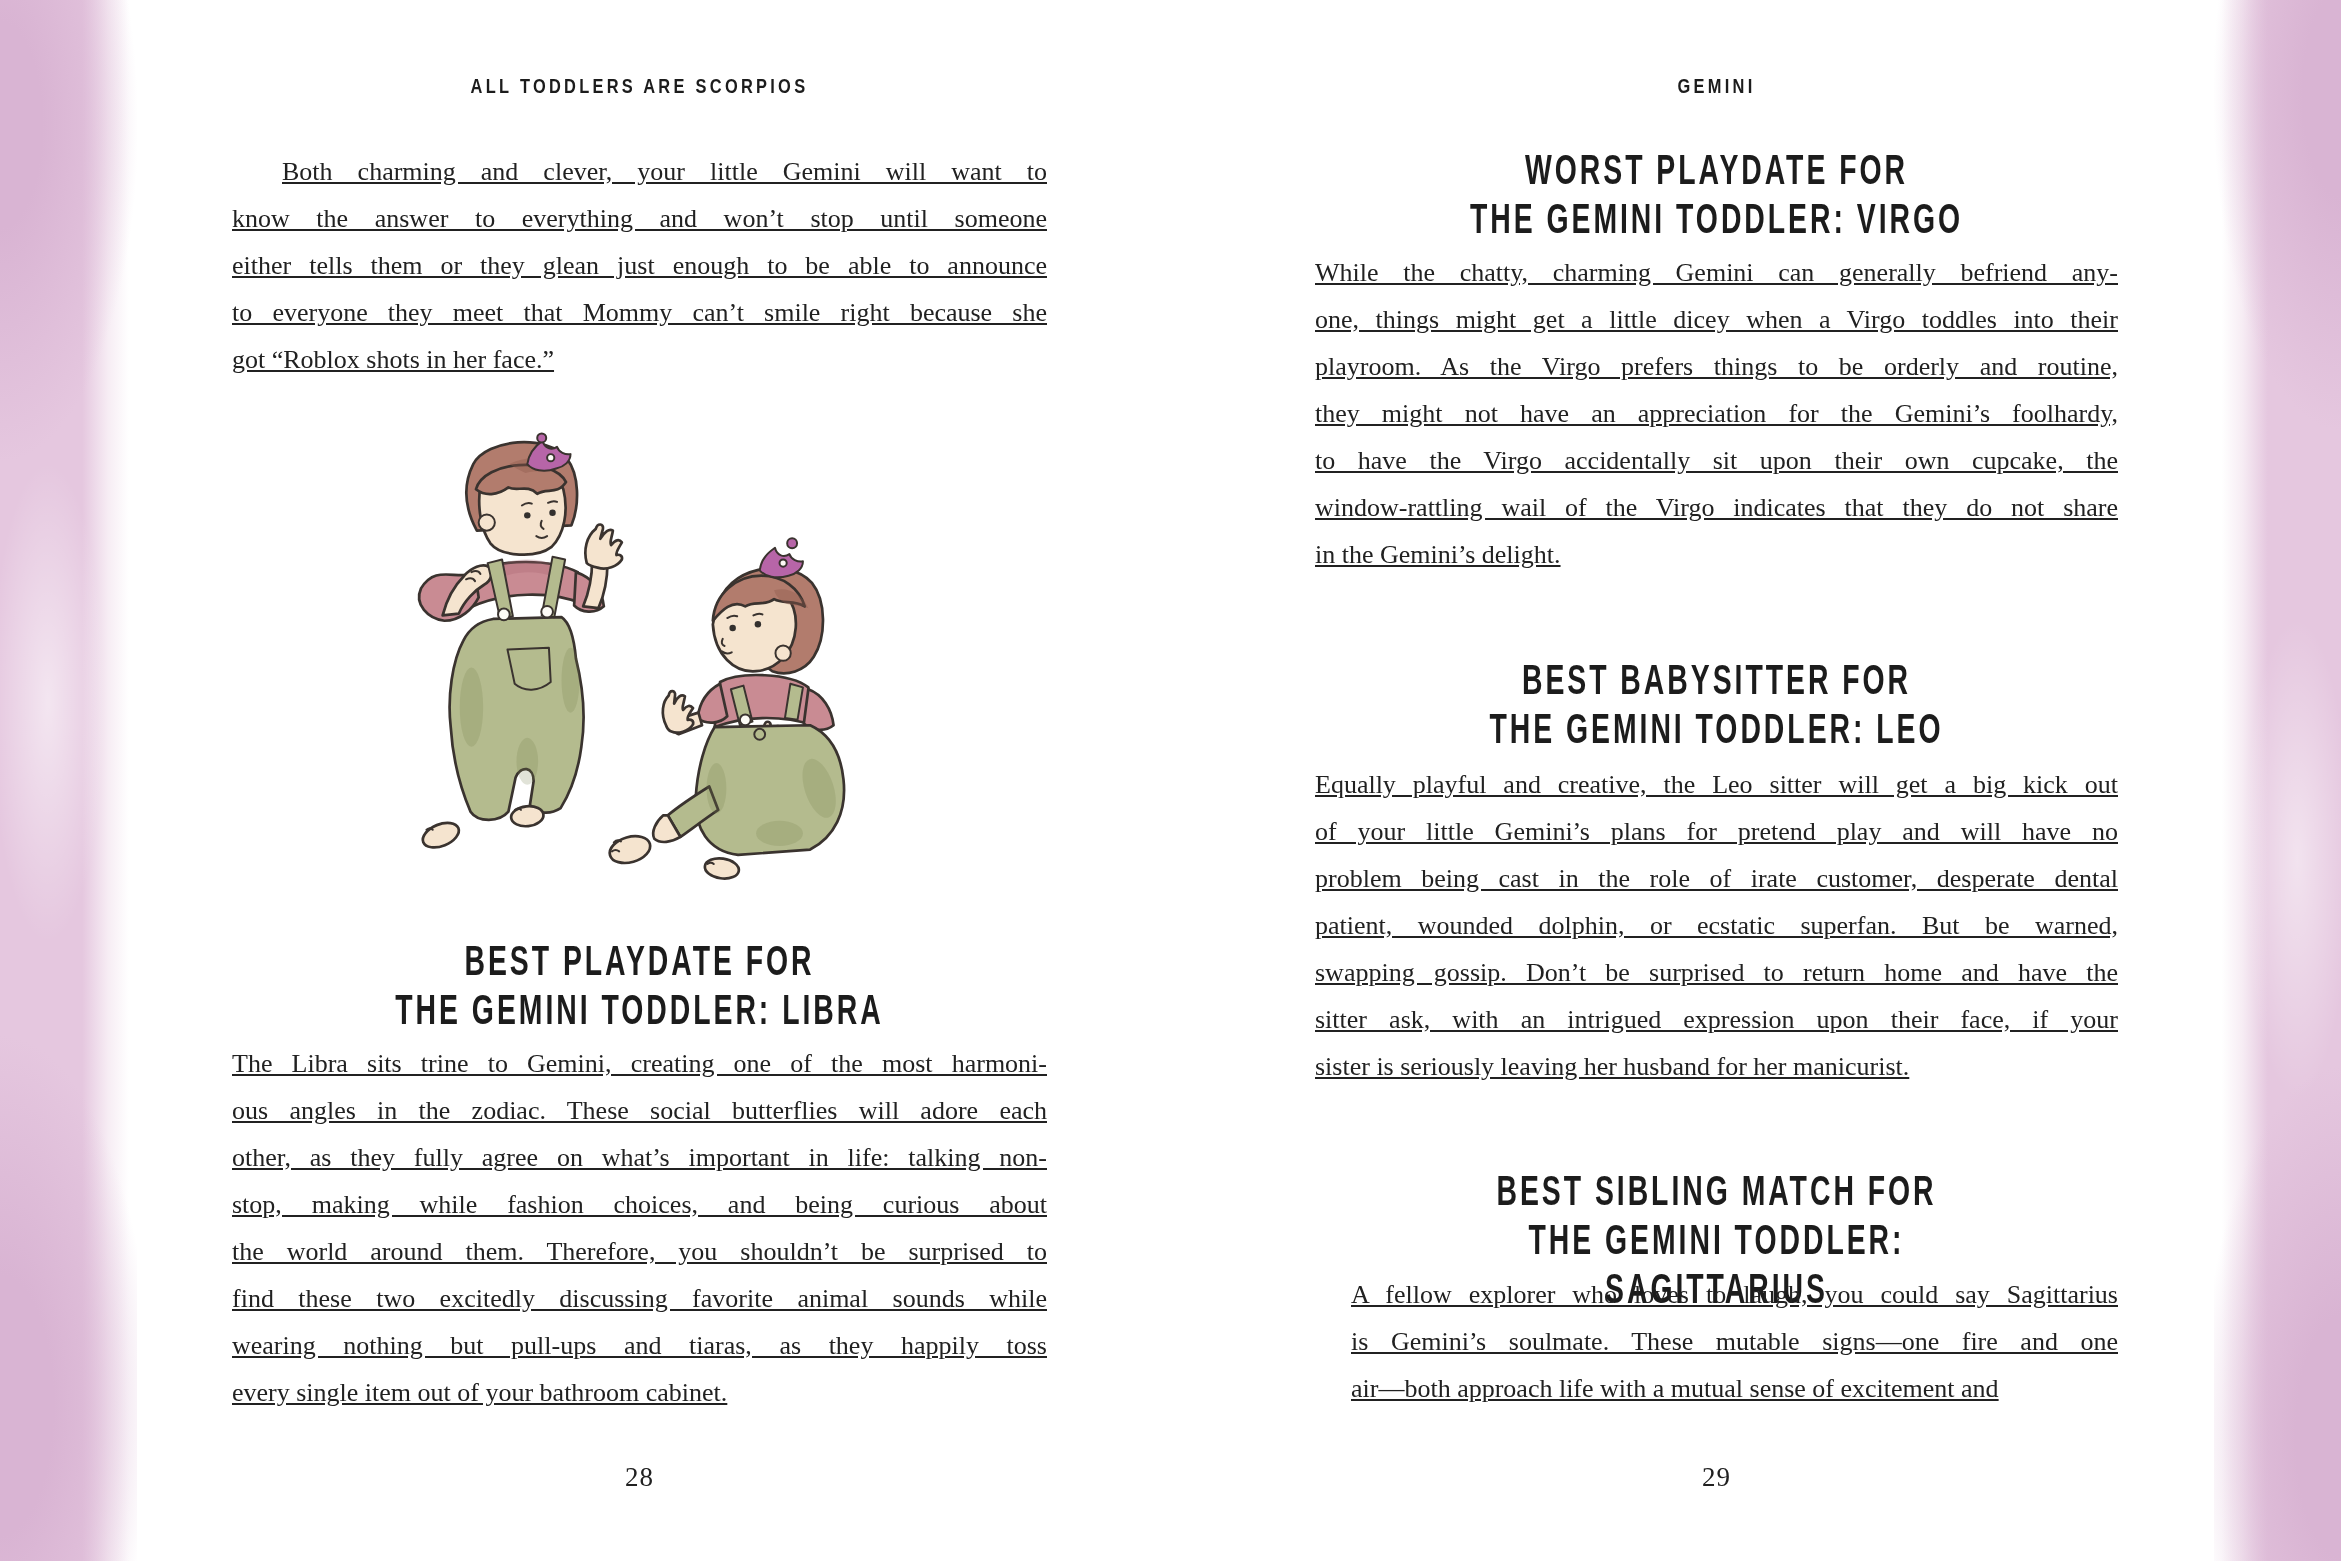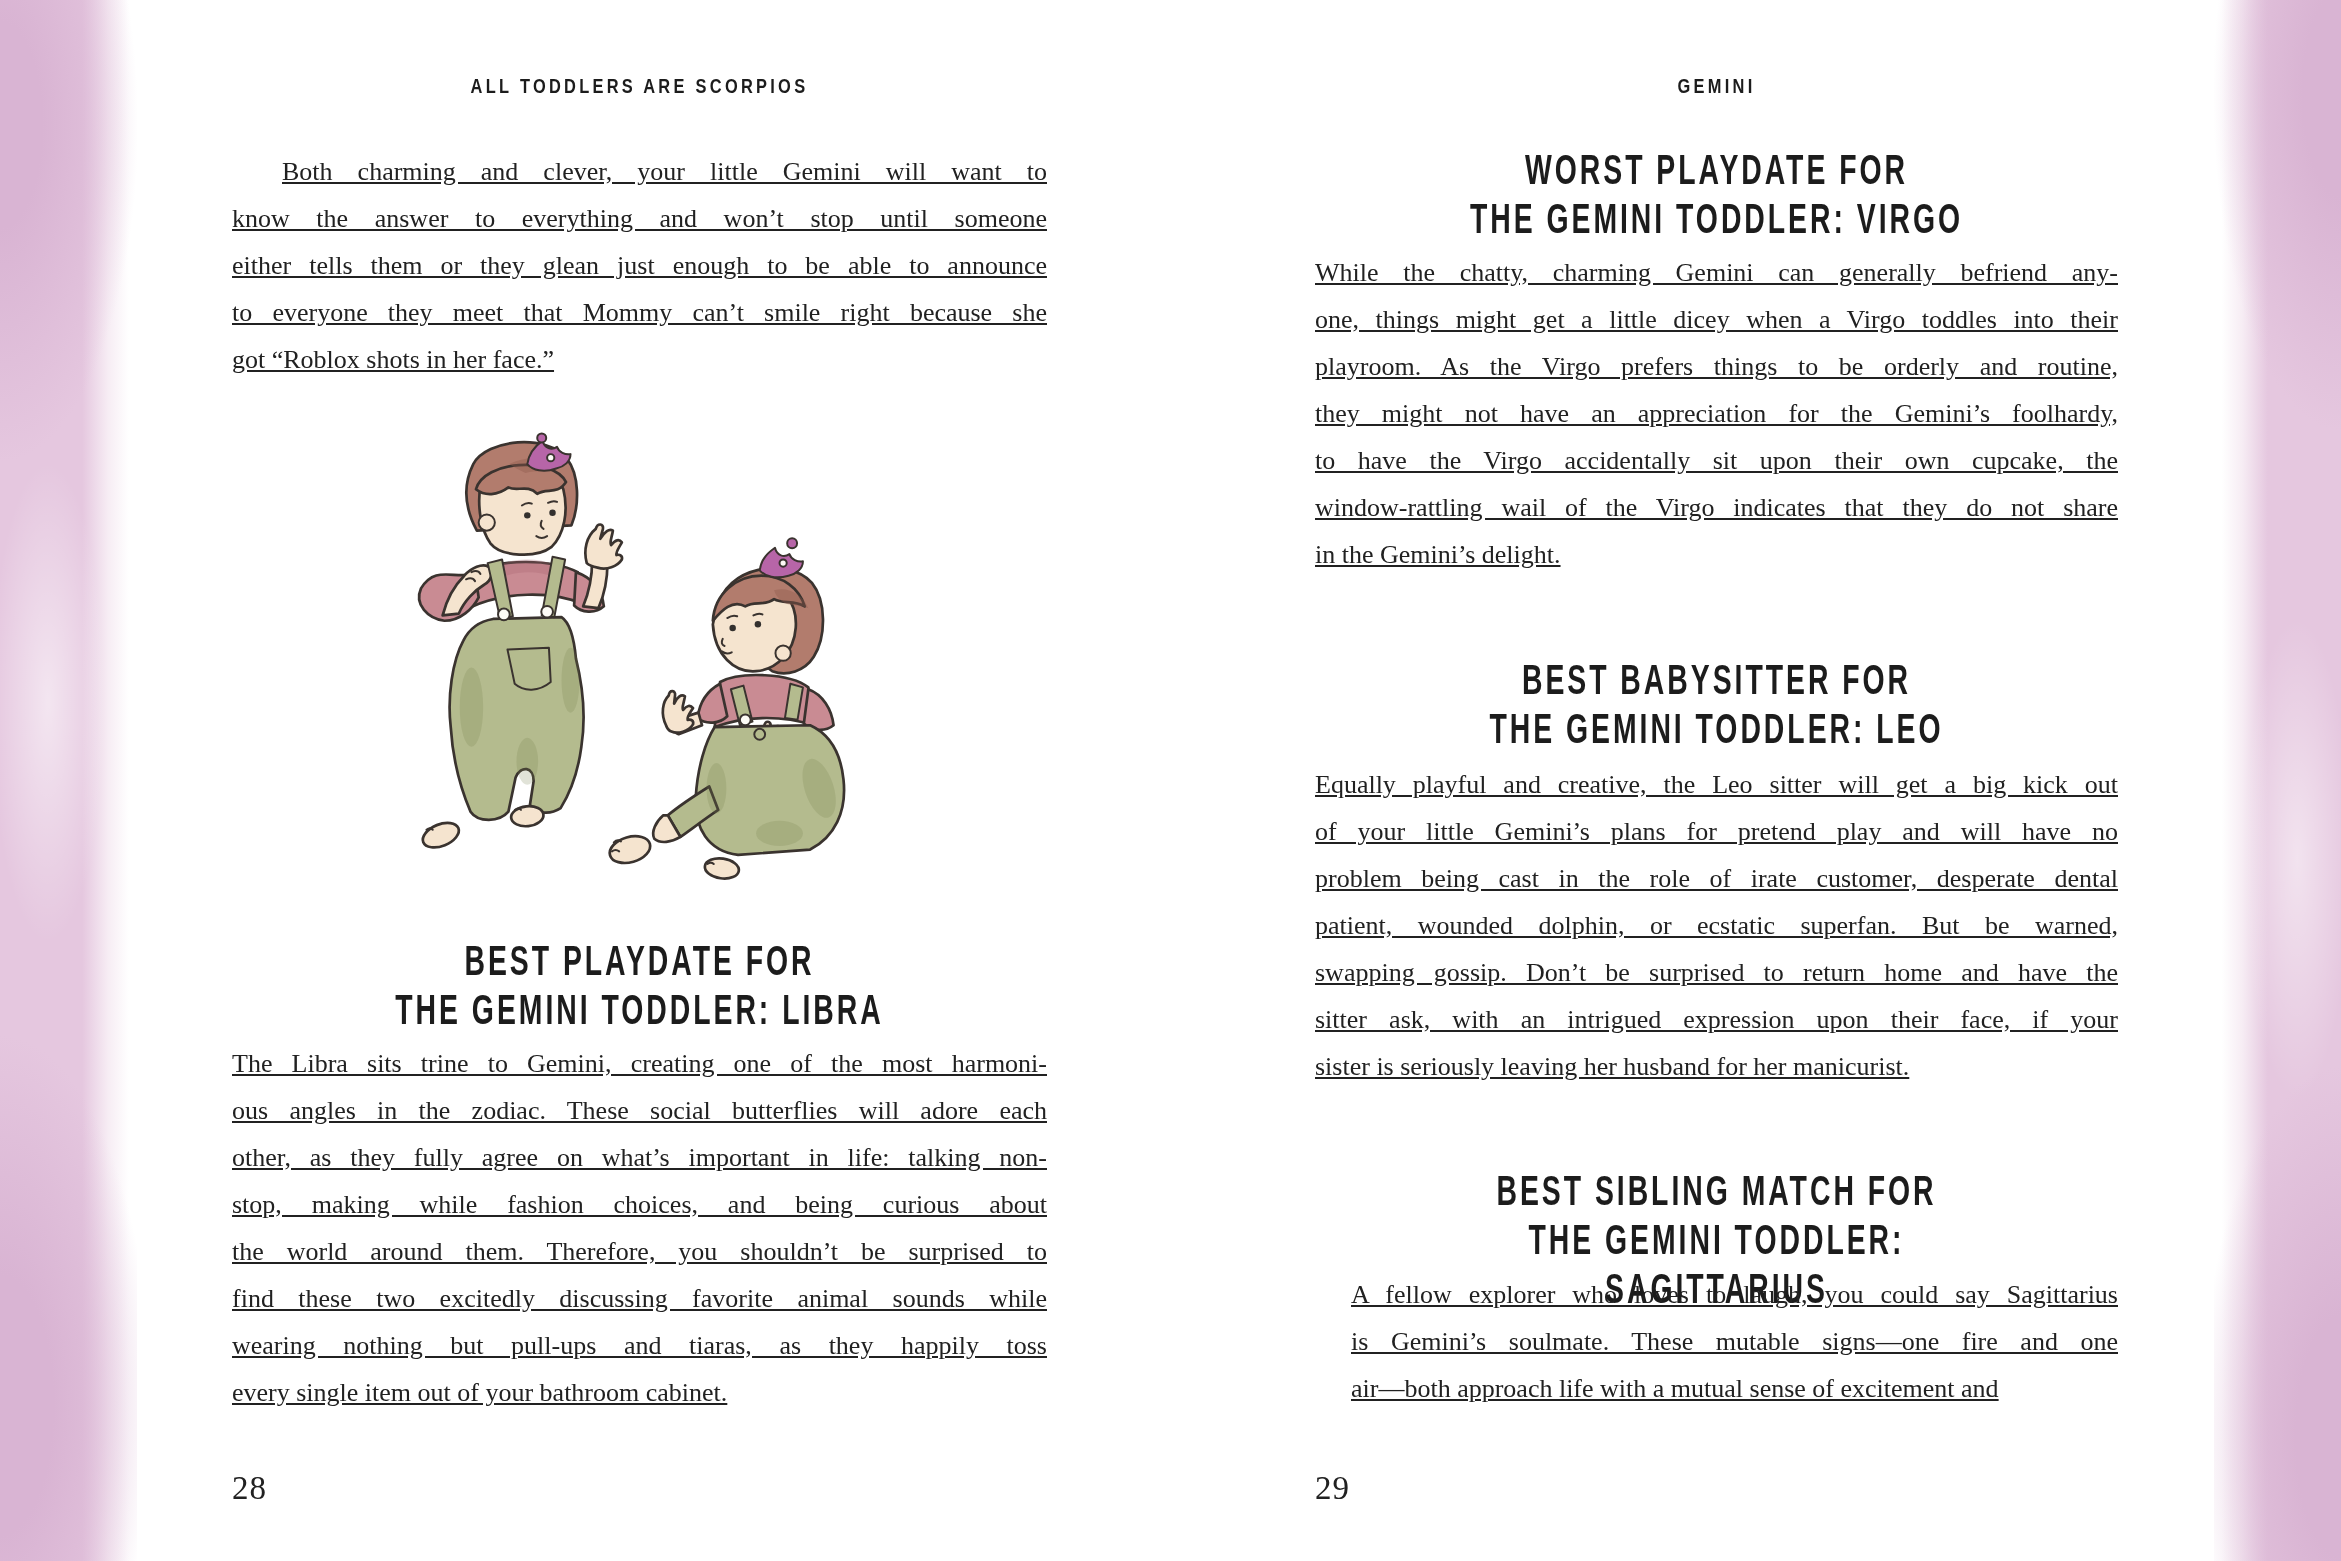--- a/index.html
+++ b/index.html
@@ -78,25 +78,24 @@
     line-height: 47px;
     color: var(--text-ink, #212121);
   }
   .para .line { text-align: justify; text-align-last: justify; text-decoration: underline; }
   .para .line.last { text-align-last: left; }
   .para.indent-first .line:first-child { text-indent: 50px; }
 
   .page-num {
     position: absolute;
     top: 1454px; left: 0; right: 0;
-    text-align: left;
-    font-size: 33px;
+    text-align: center;
+    font-size: 27px;
     letter-spacing: 0.9px;
     color: var(--text-ink, #212121);
-    margin-top: 8px;
   }
 
   
   #intro-para    { top: 140px; }
   #illo-box      { position: absolute; left: 169px; top: 420px; width: 494px; height: 472px; }
   #libra-heading { top: 928px; }
   #libra-para    { top: 1032px; }
 
   
   #virgo-heading { top: 137px; }

